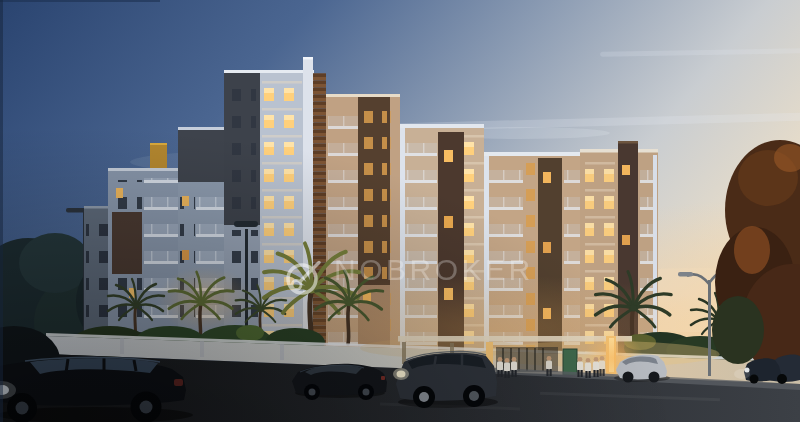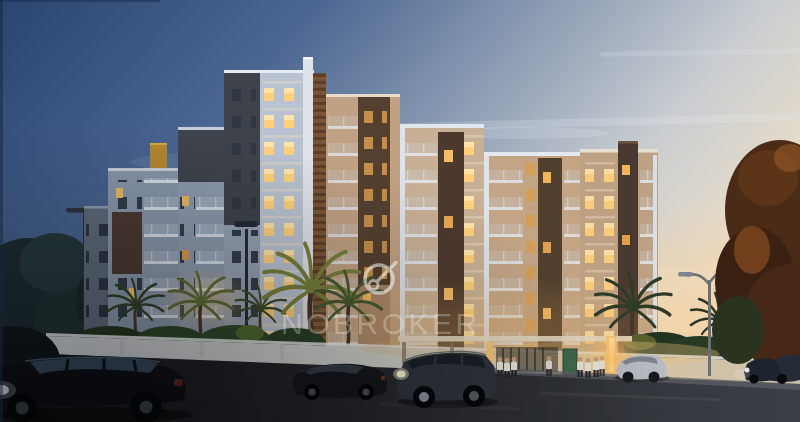--- a/index.html
+++ b/index.html
@@ -1,20 +1,20 @@
 <!DOCTYPE html>
 <html><head>
 <meta charset="utf-8">
 <style>
   html,body{margin:0;padding:0;background:#000;}
   .scene{position:relative;width:800px;height:422px;overflow:hidden;background:#2a4470;
          font-family:"Liberation Sans",sans-serif;}
   .scene svg{display:block;}
-  .watermark{position:absolute;left:281px;top:255px;display:flex;align-items:center;gap:8px;
-             color:rgba(255,255,255,0.52);pointer-events:none;flex-direction:column;}
+  .watermark{position:absolute;left:281px;top:255px;display:flex;align-items:flex-start;gap:8px;
+             color:rgba(255,255,255,0.52);pointer-events:none;}
   .wm-text{font-size:30px;font-weight:400;letter-spacing:3.5px;line-height:1;
            font-family:"Liberation Sans",sans-serif;}
 </style>
 </head>
 <body>
 
 <div class="scene">
 <svg width="800" height="422" viewBox="0 0 800 422">
   <defs>
     <linearGradient id="skyG" x1="0" y1="0" x2="1" y2="0.45">

